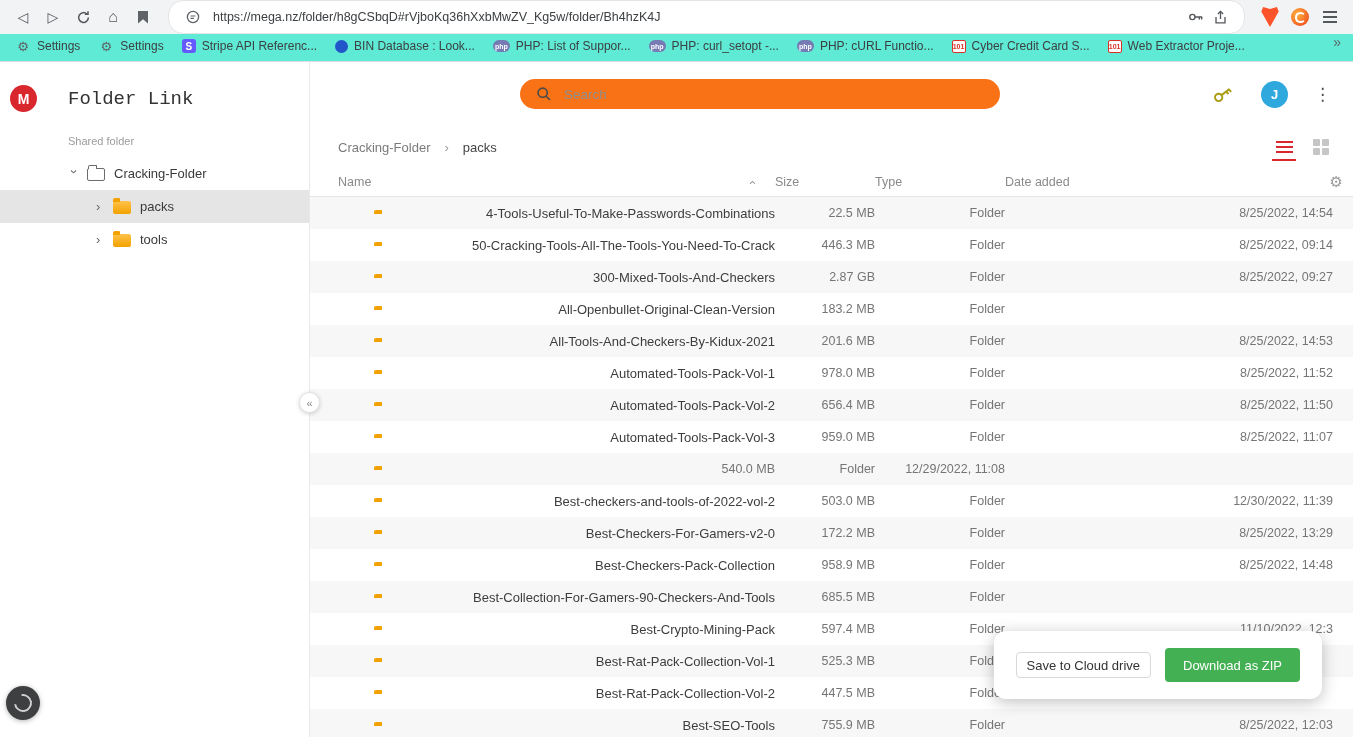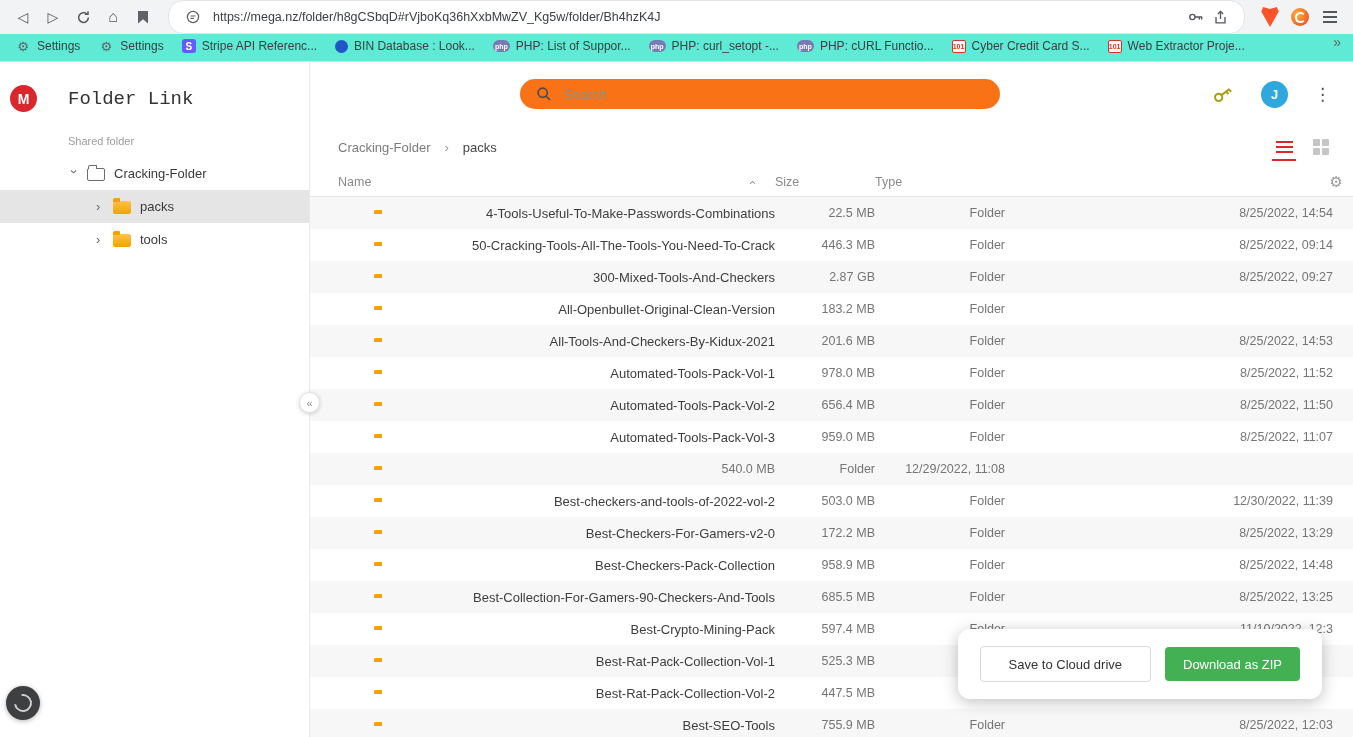--- a/index.html
+++ b/index.html
@@ -128,21 +128,21 @@
   .folder { width:19px; height:14px; position:relative; border-radius:2px;
     background:linear-gradient(180deg,#ffc24b,#f2a200); margin-top:2px; }
   .folder::before{content:""; position:absolute; top:-3px; left:0; width:8px; height:4px;
     border-radius:2px 1px 0 0; background:#f2a200;}
   .c-name { font-size:13px; color:#3d3d3d; white-space:nowrap; overflow:hidden; }
   .c-size,.c-type,.c-date { font-size:12.5px; color:#757575; white-space:nowrap; }
 
   .popup-card { position:absolute; right:31px; bottom:38px; z-index:10; background:#fff;
     border-radius:12px; box-shadow:0 3px 16px rgba(0,0,0,.25); display:flex; align-items:center;
     gap:14px; padding:17px 22px; }
-  .btn-save { height:36px; padding:0 28px; background:#fff; border:1px solid #d8d8d8;
+  .btn-save { height:26px; padding:0 10px; background:#fff; border:1px solid #d8d8d8;
     border-radius:4px; font-size:13px; color:#333; cursor:pointer; font-family:inherit; }
   .btn-zip { height:34px; padding:0 18px; background:#43b053; border:none; border-radius:4px;
     font-size:13px; color:#fff; cursor:pointer; font-family:inherit; }
 </style>
 </head>
 <body>
 
 <div class="toolbar">
   <div class="tb-btn icon-back"></div>
   <div class="tb-btn icon-forward"></div>
@@ -323,20 +323,21 @@
       </div>
     </div>
 
     <div class="thead">
       <span class="th-name">
         <span>Name</span>
         <span class="sort-caret"></span>
       </span>
       <span>Size</span>
       <span>Type</span>
+      <span>Date added</span>
       <span class="thead-gear"></span>
     </div>
 
     <div class="rows">
 
         <div class="trow">
           <span class="cell"><span class="folder"></span></span>
           <span class="cell c-name">4-Tools-Useful-To-Make-Passwords-Combinations</span>
           <span class="cell c-size">22.5 MB</span>
           <span class="cell c-type">Folder</span>
@@ -427,21 +428,20 @@
           <span class="cell c-size">958.9 MB</span>
           <span class="cell c-type">Folder</span>
           <span class="cell c-date">8/25/2022, 14:48</span>
         </div>
 
         <div class="trow">
           <span class="cell"><span class="folder"></span></span>
           <span class="cell c-name">Best-Collection-For-Gamers-90-Checkers-And-Tools</span>
           <span class="cell c-size">685.5 MB</span>
           <span class="cell c-type">Folder</span>
-          <span class="cell c-date">8/25/2022, 13:25</span>
         </div>
 
         <div class="trow">
           <span class="cell"><span class="folder"></span></span>
           <span class="cell c-name">Best-Crypto-Mining-Pack</span>
           <span class="cell c-size">597.4 MB</span>
           <span class="cell c-type">Folder</span>
           <span class="cell c-date">11/10/2022, 12:3</span>
         </div>
 

